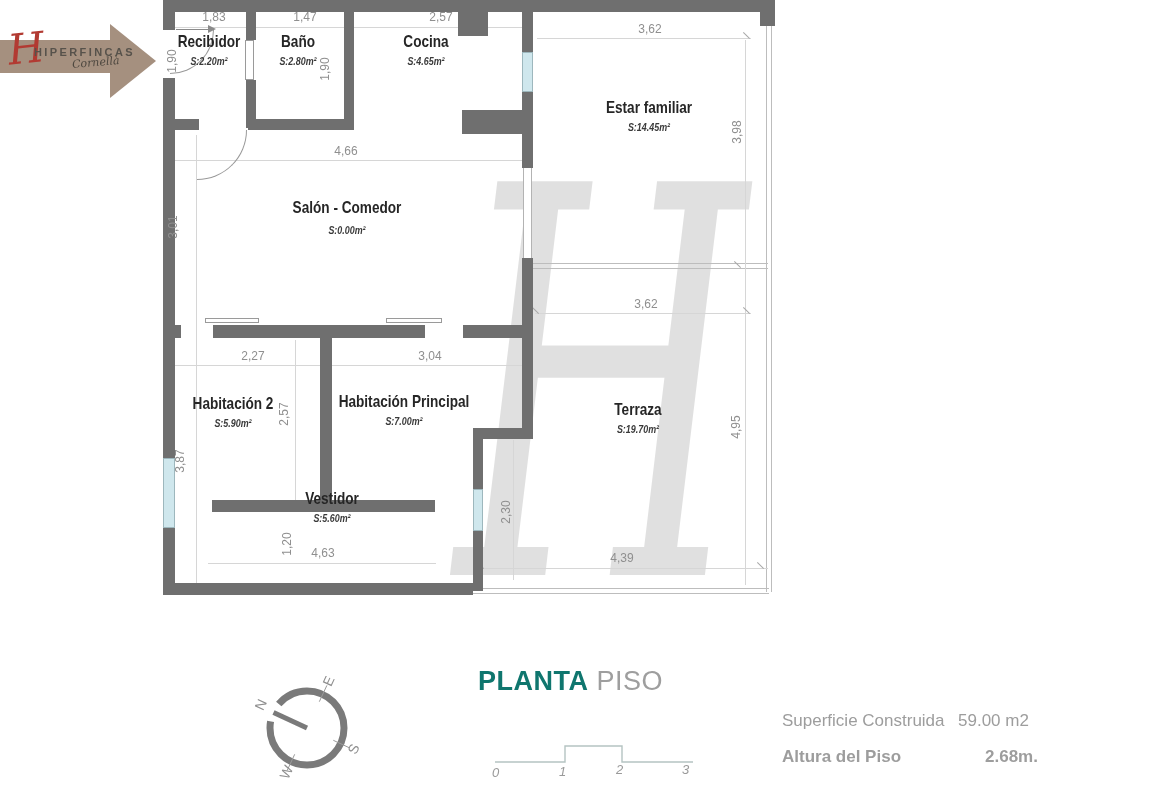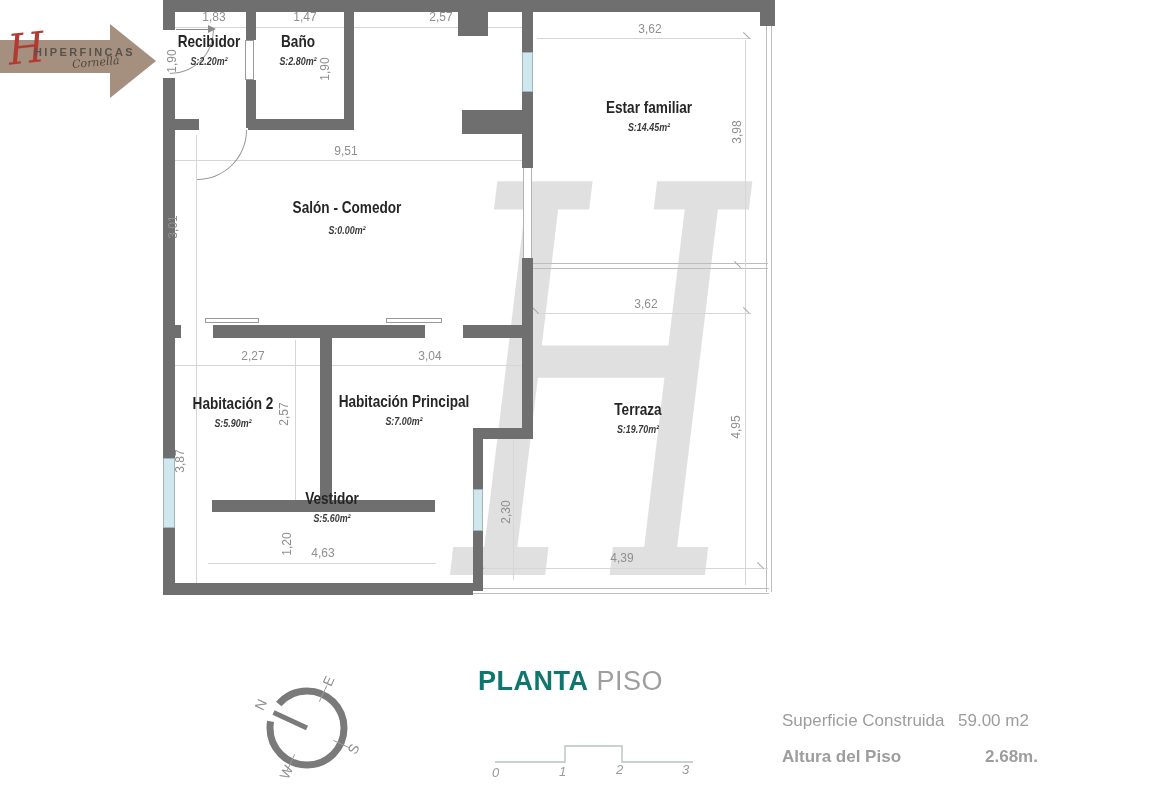--- a/index.html
+++ b/index.html
@@ -119,21 +119,21 @@
   <div class="arc" style="left:197px;top:130px;width:50px;height:50px;"></div>
   <div class="leaf" style="left:245px;top:40px;width:9px;height:40px;"></div>
   <div class="glassdoor" style="left:523px;top:168px;width:9px;height:90px;"></div>
   <div class="slide" style="left:205px;top:318px;width:54px;height:5px;"></div>
   <div class="slide" style="left:386px;top:318px;width:56px;height:5px;"></div>
 
   <span class="dim" style="left:184px;top:10px;">1,83</span>
   <span class="dim" style="left:275px;top:10px;">1,47</span>
   <span class="dim" style="left:411px;top:10px;">2,57</span>
   <span class="dim" style="left:620px;top:22px;">3,62</span>
-  <span class="dim" style="left:316px;top:144px;">9,51</span>
+  <span class="dim" style="left:316px;top:144px;">4,66</span>
   <span class="dim" style="left:616px;top:297px;">3,62</span>
   <span class="dim" style="left:223px;top:349px;">2,27</span>
   <span class="dim" style="left:400px;top:349px;">3,04</span>
   <span class="dim" style="left:293px;top:546px;">4,63</span>
   <span class="dim" style="left:592px;top:551px;">4,39</span>
 
   <span class="dim dimv" style="left:142px;top:54px;">1,90</span>
   <span class="dim dimv" style="left:295px;top:62px;">1,90</span>
   <span class="dim dimv" style="left:143px;top:220px;">3,01</span>
   <span class="dim dimv" style="left:707px;top:125px;">3,98</span>
@@ -143,20 +143,24 @@
   <span class="dim dimv" style="left:476px;top:505px;">2,30</span>
   <span class="dim dimv" style="left:257px;top:537px;">1,20</span>
 
   <div class="room" style="left:129px;top:32px;width:160px;">
     <div class="room-name">Recibidor</div>
     <div class="room-area">S:2.20m²</div>
   </div>
   <div class="room" style="left:218px;top:32px;width:160px;">
     <div class="room-name">Baño</div>
     <div class="room-area">S:2.80m²</div>
+  </div>
+  <div class="room" style="left:346px;top:32px;width:160px;">
+    <div class="room-name">Cocina</div>
+    <div class="room-area">S:4.65m²</div>
   </div>
   <div class="room" style="left:569px;top:98px;width:160px;">
     <div class="room-name">Estar familiar</div>
     <div class="room-area">S:14.45m²</div>
   </div>
   <div class="room" style="left:267px;top:198px;width:160px;">
     <div class="room-name">Salón - Comedor</div>
     <div class="room-area" style="margin-top:6px;">S:0.00m²</div>
   </div>
   <div class="room" style="left:153px;top:394px;width:160px;">

